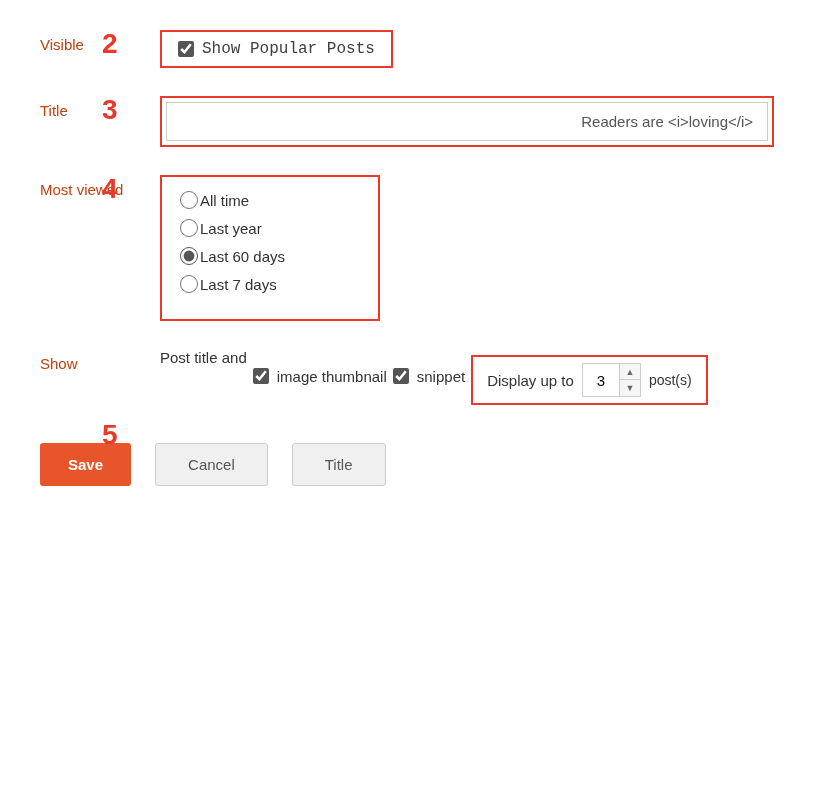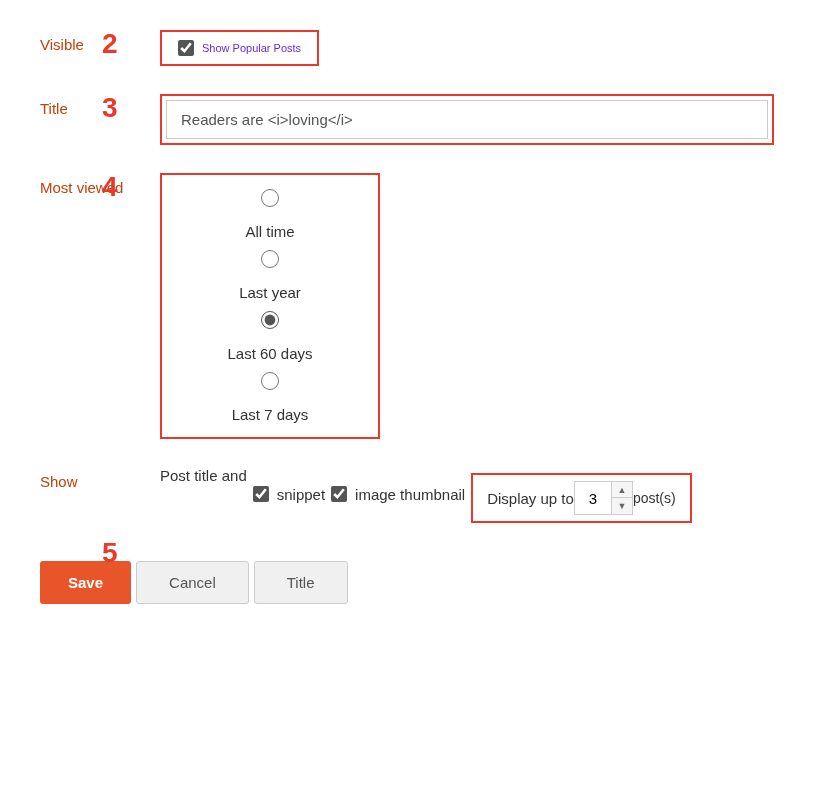--- a/index.html
+++ b/index.html
@@ -60,60 +60,61 @@
     }
 
     .checkbox-container input[type="checkbox"] {
       width: 16px;
       height: 16px;
       cursor: pointer;
       accent-color: #555;
     }
 
     .checkbox-label {
-      font-size: 11px;
-      color: #6d28d9;
+      font-size: 16px;
+      color: #404040;
       white-space: nowrap;
+      font-family: Liberation Mono, monospace;
     }
 
     
     .title-input-wrapper {
       border: 2px solid #e8392a;
       padding: 4px;
     }
 
     .title-input {
       width: 100%;
       border: 1px solid #ccc;
       padding: 10px 14px;
       font-size: 15px;
       color: #555;
       outline: none;
       background: #fff;
+      text-align: right;
     }
 
     
     .radio-group-wrapper {
       border: 2px solid #e8392a;
       padding: 14px 18px;
       display: inline-block;
       min-width: 220px;
     }
 
     .radio-option {
       display: flex;
       align-items: center;
-      gap: 16px;
+      gap: 2px;
       margin-bottom: 10px;
       cursor: pointer;
-      flex-direction: column;
     }
 
     .radio-option:last-child {
-      margin-bottom: 0;
+      margin-bottom: 12px;
     }
 
     .radio-option input[type="radio"] {
       width: 18px;
       height: 18px;
       cursor: pointer;
       accent-color: #555;
     }
 
     .radio-label {
@@ -151,21 +152,21 @@
     .checkbox-row-label {
       font-size: 15px;
       color: #333;
     }
 
     .display-up-to-wrapper {
       border: 2px solid #e8392a;
       display: inline-flex;
       align-items: center;
       padding: 6px 14px;
-      gap: 0;
+      gap: 8px;
       margin-top: 6px;
       background: #fff;
     }
 
     .display-up-to-text {
       font-size: 15px;
       color: #333;
     }
 
     .spinner-input {
@@ -214,21 +215,21 @@
     }
 
     .posts-text {
       font-size: 14px;
       color: #333;
     }
 
     
     .buttons-row {
       display: flex;
-      gap: 5px;
+      gap: 24px;
       margin-top: 20px;
       padding-top: 10px;
     }
 
     .btn-save {
       background: #e8552a;
       color: #fff;
       border: none;
       padding: 12px 28px;
       font-size: 15px;
@@ -318,25 +319,25 @@
 </div>
 
 <div class="form-row">
   <div class="form-label">Show</div>
   <div class="form-content">
     <span class="step-number badge-5">5</span>
     <div class="show-content">
       <div class="show-text">Post title and</div>
       <label class="checkbox-row">
         <input type="checkbox" checked="" style="">
-        <span class="checkbox-row-label">snippet</span>
+        <span class="checkbox-row-label">image thumbnail</span>
       </label>
       <label class="checkbox-row">
         <input type="checkbox" checked="" style="">
-        <span class="checkbox-row-label">image thumbnail</span>
+        <span class="checkbox-row-label">snippet</span>
       </label>
       <div class="display-up-to-wrapper">
         <span class="display-up-to-text">Display up to</span>
         <div class="spinner-input">
           <input type="number" value="3" min="1" max="99" style="">
           <div class="spinner-arrows">
             <div class="spinner-arrow">▲</div>
             <div class="spinner-arrow">▼</div>
           </div>
         </div>

